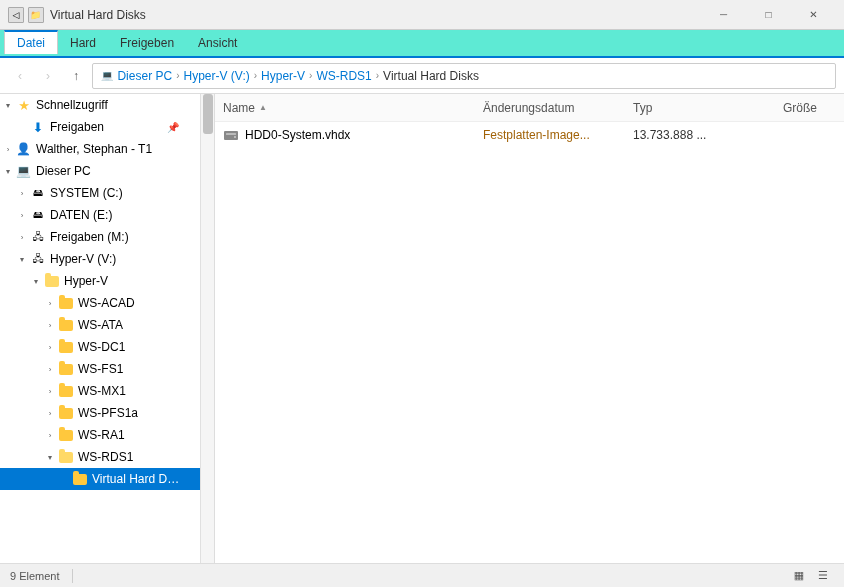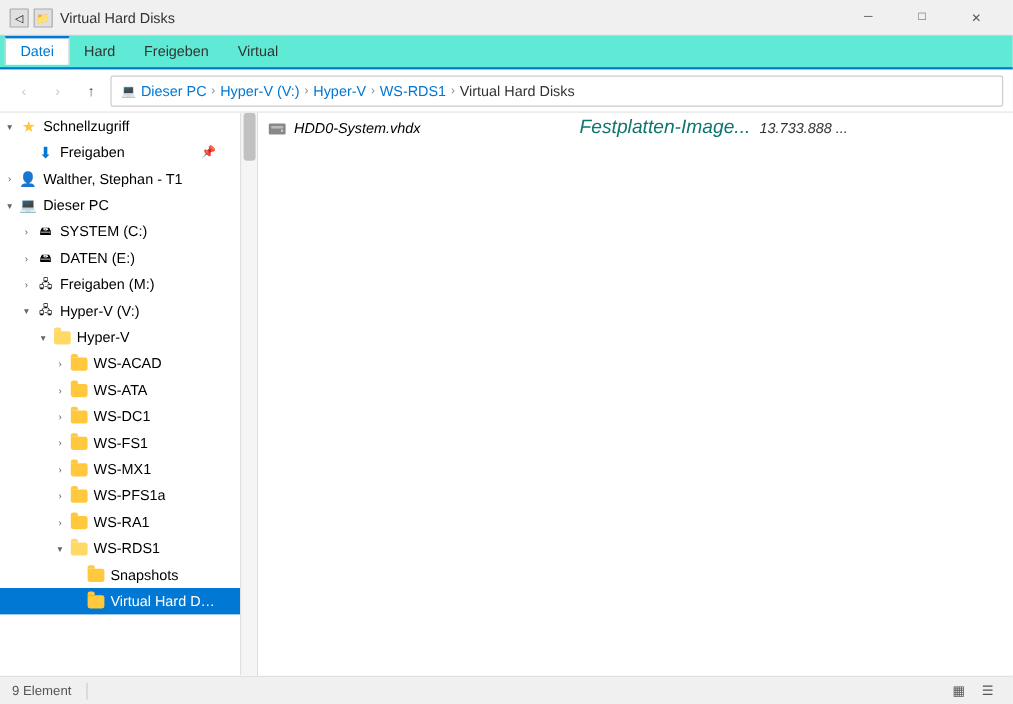--- a/index.html
+++ b/index.html
@@ -244,21 +244,20 @@
     .col-size { flex: 1; cursor: pointer; }
     .sort-arrow { font-size: 8px; color: #888; }
 
     .file-row {
       display: flex;
       align-items: center;
       height: 26px;
       padding: 0 8px;
       cursor: pointer;
       border-bottom: 1px solid transparent;
-      font-style: italic;
     }
 
     .file-icon {
       width: 16px; height: 16px;
       margin-right: 6px;
       flex-shrink: 0;
       display: flex; align-items: center; justify-content: center;
     }
 
     
@@ -284,21 +283,21 @@
     .view-btn {
       width: 22px; height: 18px;
       display: flex; align-items: center; justify-content: center;
       font-size: 11px; cursor: pointer; color: #555;
       border: 1px solid transparent;
       border-radius: 2px;
     }
 
     .col-name-cell { flex: 0 0 260px; font-size: 12px; display: flex; align-items: center; }
     .col-date-cell { flex: 0 0 150px; font-size: 12px; color: #333; }
-    .col-type-cell { flex: 0 0 150px; font-size: 16px; color: #0f766e; }
+    .col-type-cell { flex: 0 0 150px; font-size: 12px; color: #a16207; }
     .col-size-cell { flex: 1; font-size: 12px; color: #333; }
   </style>
 </head>
 <body>
 
 <div id="title-bar">
   <div class="title-icons">
     <span>◁</span>
     <span>📁</span>
   </div>
@@ -307,21 +306,21 @@
     <span>─</span>
     <span>□</span>
     <span class="close">✕</span>
   </div>
 </div>
 
 <div id="ribbon">
 <div class="ribbon-tab active">Datei</div>
     <div class="ribbon-tab">Hard</div>
     <div class="ribbon-tab">Freigeben</div>
-    <div class="ribbon-tab">Virtual</div>
+    <div class="ribbon-tab">Ansicht</div>
   </div>
 
 <div id="nav-bar">
   <span class="nav-btn disabled">‹</span>
   <span class="nav-btn disabled">›</span>
   <span class="nav-btn">↑</span>
   <div class="breadcrumb-bar">
     <span class="breadcrumb-sep">💻</span>
     <span class="breadcrumb-link">Dieser PC</span>
     <span class="breadcrumb-sep">›</span>
@@ -470,43 +469,50 @@
           <span class="tree-label">WS-RA1</span>
         </div>
         <div class="tree-item">
           <span class="tree-indent" style="width: 42px;"></span>
           <span class="expand-btn">▾</span>
           <span class="tree-icon">
             <div class="icon-folder-open"></div>
           </span>
           <span class="tree-label">WS-RDS1</span>
         </div>
-        <div class="tree-item">
-          <span class="tree-indent" style="width: 56px;"></span>
-          <span class="expand-btn"></span>
-          <span class="tree-icon">
-            <div class="icon-folder"></div>
-          </span>
-          <span class="tree-label">Snapshots</span>
-        </div>
         <div class="tree-item active-selected">
           <span class="tree-indent" style="width: 56px;"></span>
           <span class="expand-btn"></span>
           <span class="tree-icon">
             <div class="icon-folder"></div>
           </span>
           <span class="tree-label">Virtual Hard Disks</span>
         </div>
       </div>
       <div class="scrollbar-track">
         <div class="scrollbar-thumb"></div>
       </div>
     </div>
 
   <div id="content">
+    <div class="content-header">
+      <div class="col-name">
+        <span>Name</span>
+        <span class="sort-arrow">▲</span>
+      </div>
+      <div class="col-date">
+        <span>Änderungsdatum</span>
+      </div>
+      <div class="col-type">
+        <span>Typ</span>
+      </div>
+      <div class="col-size">
+        <span>Größe</span>
+      </div>
+    </div>
 
     <div id="file-list">
         <div class="file-row">
           <div class="col-name-cell">
             <span class="file-icon">
               <svg width="16" height="16" viewBox="0 0 16 16">
                 <rect x="1" y="4" width="14" height="9" rx="1" fill="#888"></rect>
                 <rect x="3" y="6" width="10" height="2" rx="0.5" fill="#bbb"></rect>
                 <circle cx="12" cy="10" r="1" fill="#ccc"></circle>
               </svg>

